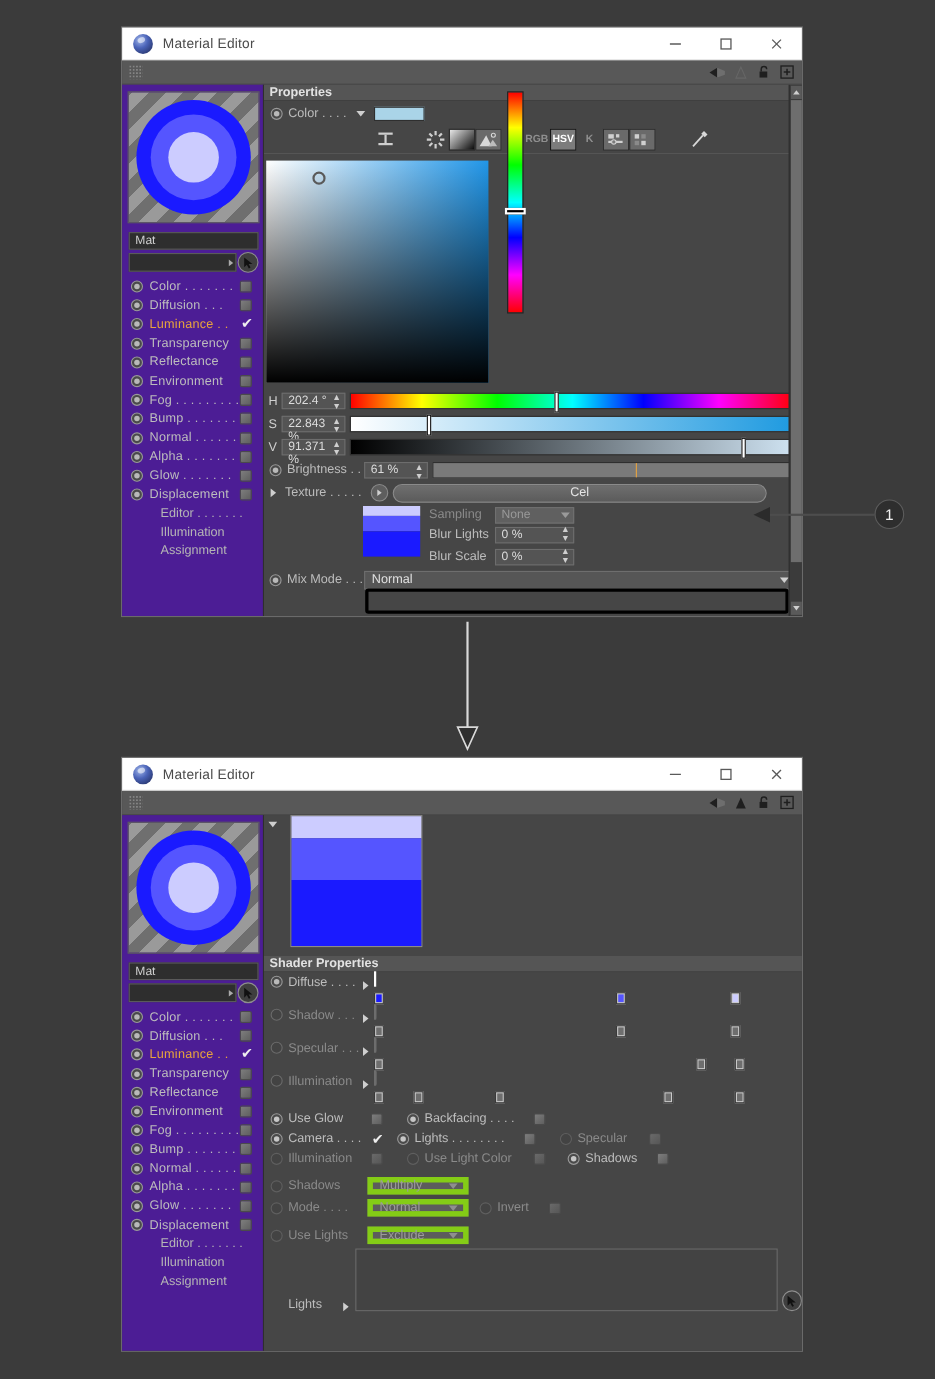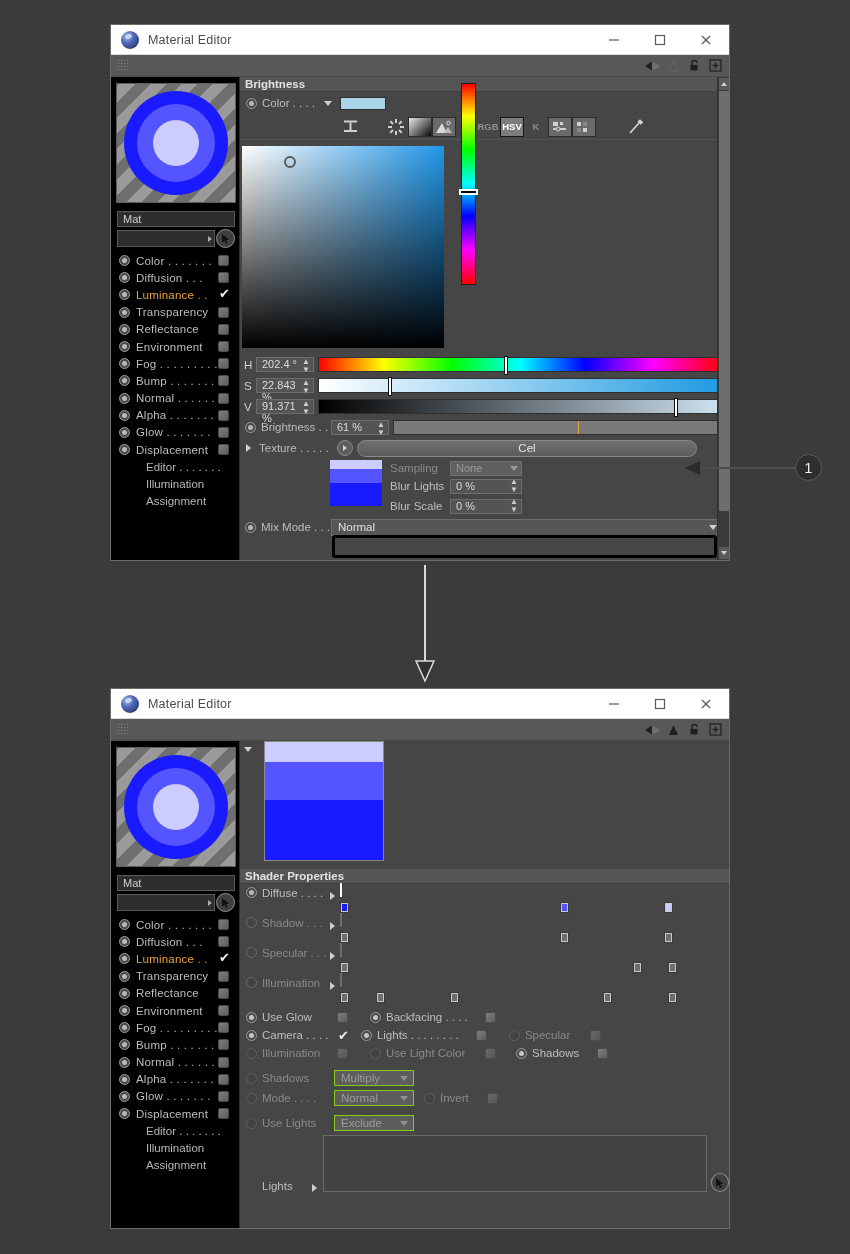--- a/index.html
+++ b/index.html
@@ -37,21 +37,21 @@
             border-bottom:1px solid #4a4a4a; }
   .grip{ width:13px; height:13px; margin-left:6px;
          background-image:
            radial-gradient(#8d8d8d 38%, transparent 40%);
          background-size:3px 3px; background-position:0 0; opacity:.85;}
   .apptool-icons{ margin-left:auto; display:flex; align-items:center; gap:3px; padding-right:5px; }
   .ti{ width:18px; height:16px; display:flex; align-items:center; justify-content:center; }
 
   
   .wbody{ display:flex; height:calc(100% - 52px); }
-  .leftcol{ width:129px; background:#000000; border-right:1px solid #2e2e2e;
+  .leftcol{ width:129px; background:#4c1d95; border-right:1px solid #2e2e2e;
             padding:6px 0 0 1px; flex:0 0 129px; }
   .rightcol{ flex:1; background:#464646; position:relative; overflow:hidden; }
 
   
   .preview{ width:120px; height:120px; margin:0 auto; position:relative;
             border:1px solid #5d5d5d;
             background:
               repeating-linear-gradient(-45deg,#9a9a9a 0 11px,#6f6f6f 11px 22px);
             overflow:hidden; }
   .pcircle{ position:absolute; border-radius:50%; left:50%; top:50%; transform:translate(-50%,-50%); }
@@ -181,21 +181,21 @@
   .radio-sm{ width:11px;height:11px;border-radius:50%;border:1.5px solid #9a9a9a;
              margin-right:5px; background:#4a4a4a; position:relative; flex:0 0 11px;}
   .radio-sm.on:after{ content:""; position:absolute; left:2px;top:2px;width:5px;height:5px;
                       border-radius:50%; background:#c6c6c6; }
   .radio-sm.off{ border-color:#5f5f5f; background:#434343; }
   .cb{ width:11px;height:11px;border-radius:2px;margin-left:5px;flex:0 0 11px;
        background:linear-gradient(135deg,#7e7e7e,#5e5e5e); border:1px solid #4b4b4b;}
   .cb.dim{ background:linear-gradient(135deg,#6a6a6a,#565656); }
   .tick{ margin-left:6px; color:#efefef; font-size:13px; line-height:11px; }
 
-  .dd2{ width:80px;height:16px;background:#5c5c5c;border:1px solid #84cc16;color:#9c9c9c;
+  .dd2{ width:92px;height:16px;background:#5c5c5c;border:5px solid #84cc16;color:#9c9c9c;
         font-size:11.5px;display:flex;align-items:center;padding-left:6px;justify-content:space-between;}
   .lightsbox{ width:396px;height:57px;background:#434343;border:1px solid #6a6a6a; }
 
   
   .callout{ position:absolute; width:27px; height:27px; border-radius:50%; background:#2e2e2e;
             border:1px solid #5c5c5c; color:#f0f0f0; font-size:14px; display:flex;
             align-items:center; justify-content:center; }
   .anno-line{ position:absolute; background:#4d4d4d; }
   .down-arrow{ position:absolute; }
 </style>
@@ -336,21 +336,21 @@
           <span class="radio on"></span>
           <span class="chan-label">Displacement</span>
           <span class="chk"></span>
         </div>
       <div class="sub">Editor . . . . . . .</div>
       <div class="sub">Illumination</div>
       <div class="sub">Assignment</div>
     </div>
 
     <div class="rightcol">
-      <div class="grouphdr">Brightness</div>
+      <div class="grouphdr">Properties</div>
 
       <div class="row" style="height:22px;">
         <span class="radio on" style="margin-right:5px;"></span>
         <span class="lbl" style="width:62px;">Color . . . .</span>
         <span class="caret-d" style="margin-right:8px;"></span>
         <span class="swatch"></span>
       </div>
 
       <div class="icorow">
         <div class="ibtn">

